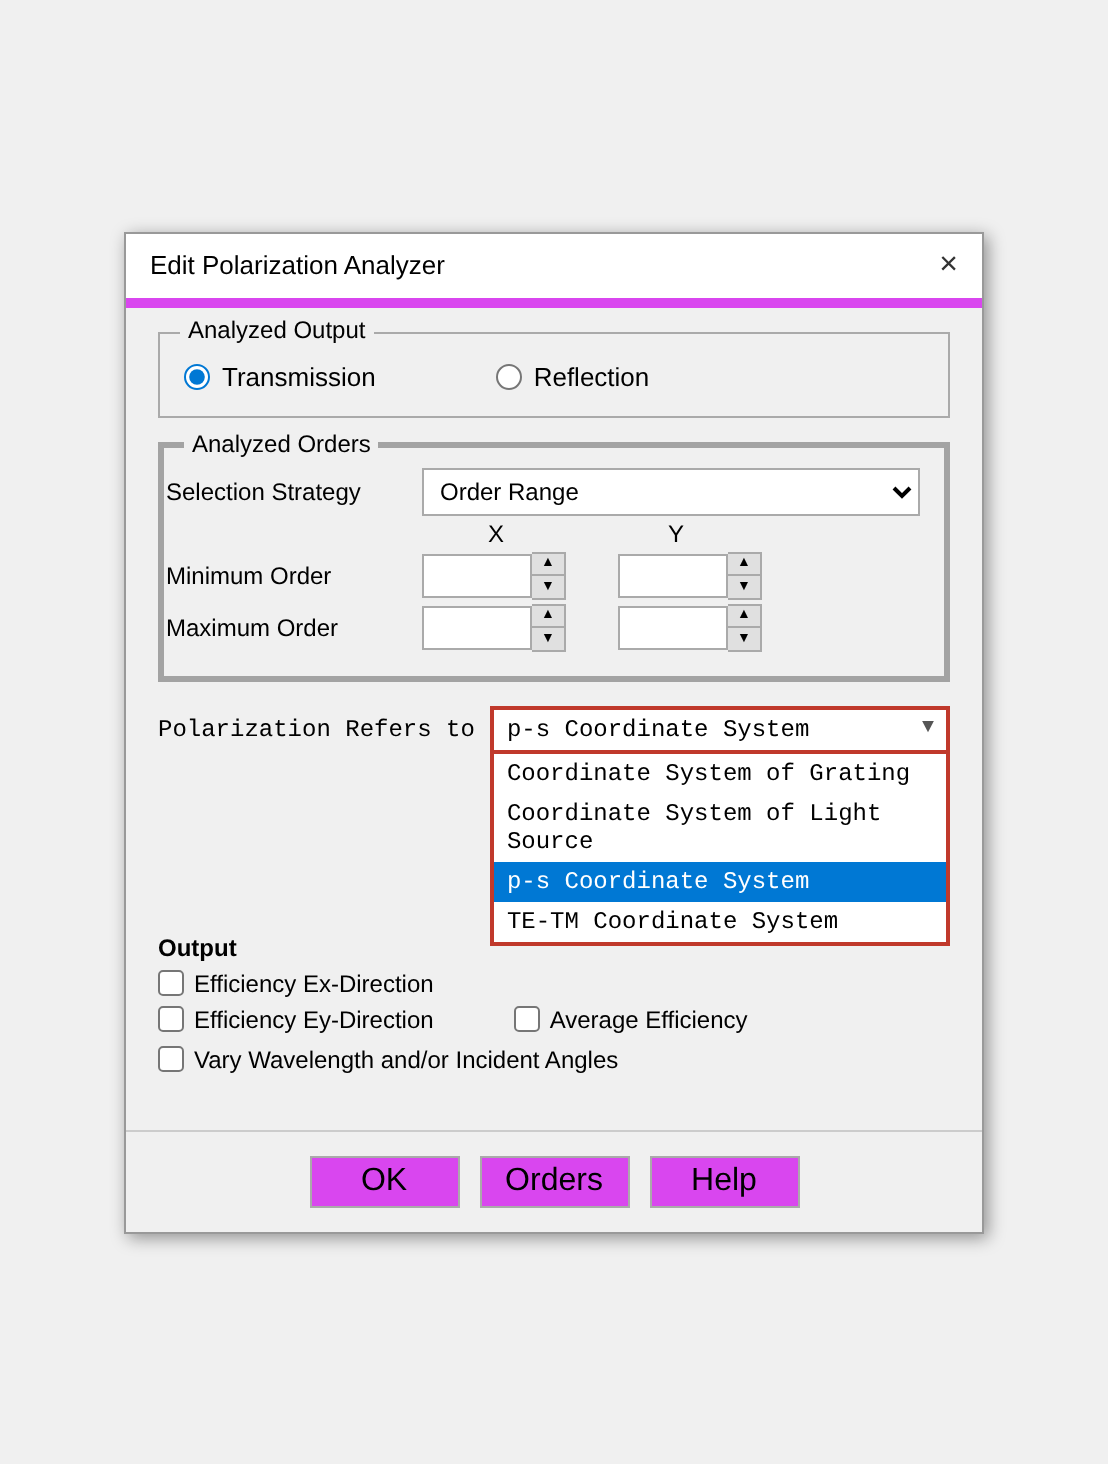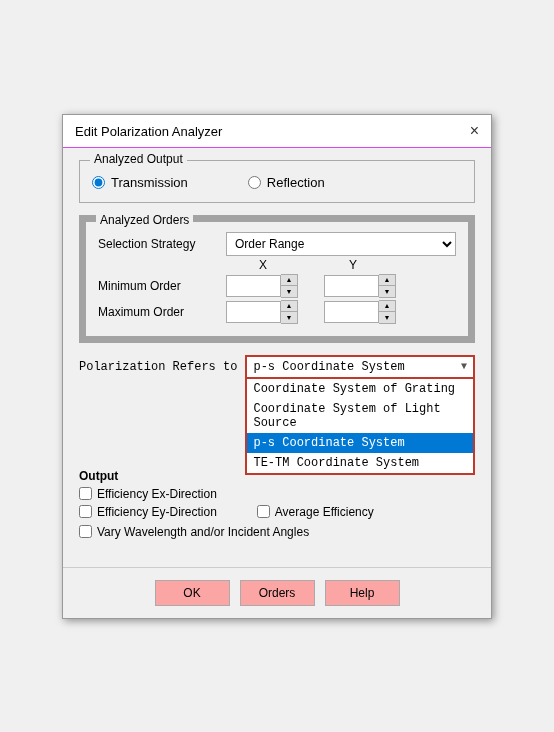--- a/index.html
+++ b/index.html
@@ -13,25 +13,25 @@
       min-height: 100vh;
     }
     .dialog {
       background: #f0f0f0;
       border: 1px solid #999;
       box-shadow: 2px 2px 8px rgba(0,0,0,0.4);
       width: 430px;
     }
     .title-bar {
       background: #fff;
-      border-bottom: 1px solid #d946ef;
+      border-bottom: 5px solid #d946ef;
       padding: 8px 12px;
       display: flex;
       justify-content: space-between;
-      align-items: flex-end;
+      align-items: flex-start;
     }
     .title-bar-text {
       font-size: 13px;
       font-weight: normal;
     }
     .close-btn {
       cursor: pointer;
       font-size: 16px;
       color: #333;
       border: none;
@@ -198,23 +198,23 @@
       display: flex;
       justify-content: center;
       gap: 10px;
       padding: 12px 0 12px 0;
       border-top: 1px solid #ccc;
       margin-top: 16px;
     }
     .dialog-btn {
       width: 75px;
       height: 26px;
-      font-size: 12px;
-      border: 1px solid #aaa;
-      background: #fca5a5;
+      font-size: 16px;
+      border: 1px solid #aaa;
+      background: #d946ef;
       cursor: pointer;
     }
   </style>
 </head>
 <body>
 
 <div class="dialog">
 
   <div class="title-bar">
     <span class="title-bar-text">Edit Polarization Analyzer</span>
@@ -230,21 +230,21 @@
           <input type="radio" name="output" class="radio-input" checked="" style="">
           <span>Transmission</span>
         </label>
         <label class="radio-label">
           <input type="radio" name="output" class="radio-input" style="">
           <span>Reflection</span>
         </label>
       </div>
     </div>
 
-    <div style="border: 7px solid #a3a3a3; margin-bottom: 12px; padding: 10px 12px 10px 12px; position: relative;">
+    <div style="border: 3px solid #a3a3a3; margin-bottom: 12px; padding: 10px 12px 10px 1px; position: relative;">
       <span style="position: absolute; top: -9px; left: 10px; background: #f0f0f0; padding: 0 4px; font-size: 12px;">Analyzed Orders</span>
       <div class="form-row">
         <label style="min-width: 120px; font-size: 12px;">Selection Strategy</label>
         <select class="select-wide">
           <option>Order Range</option>
         </select>
       </div>
 
       <div class="xy-header">
         <div class="xy-label-spacer"></div>

